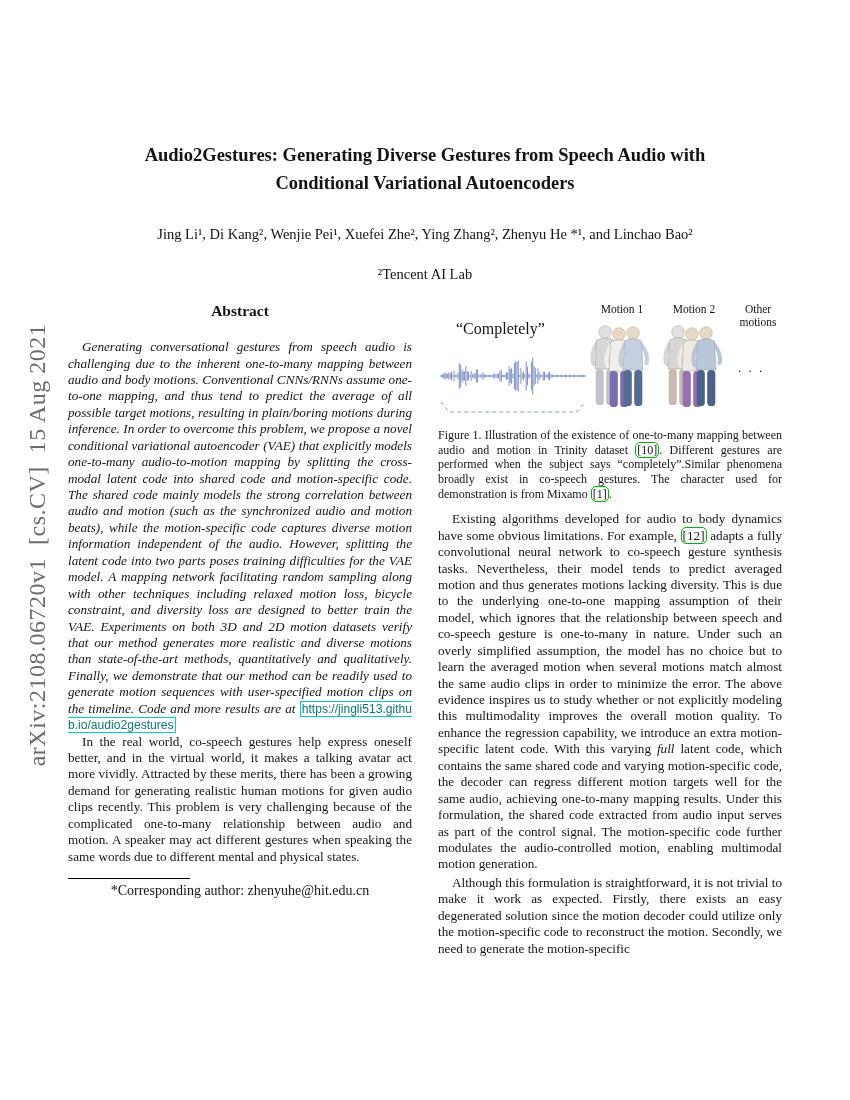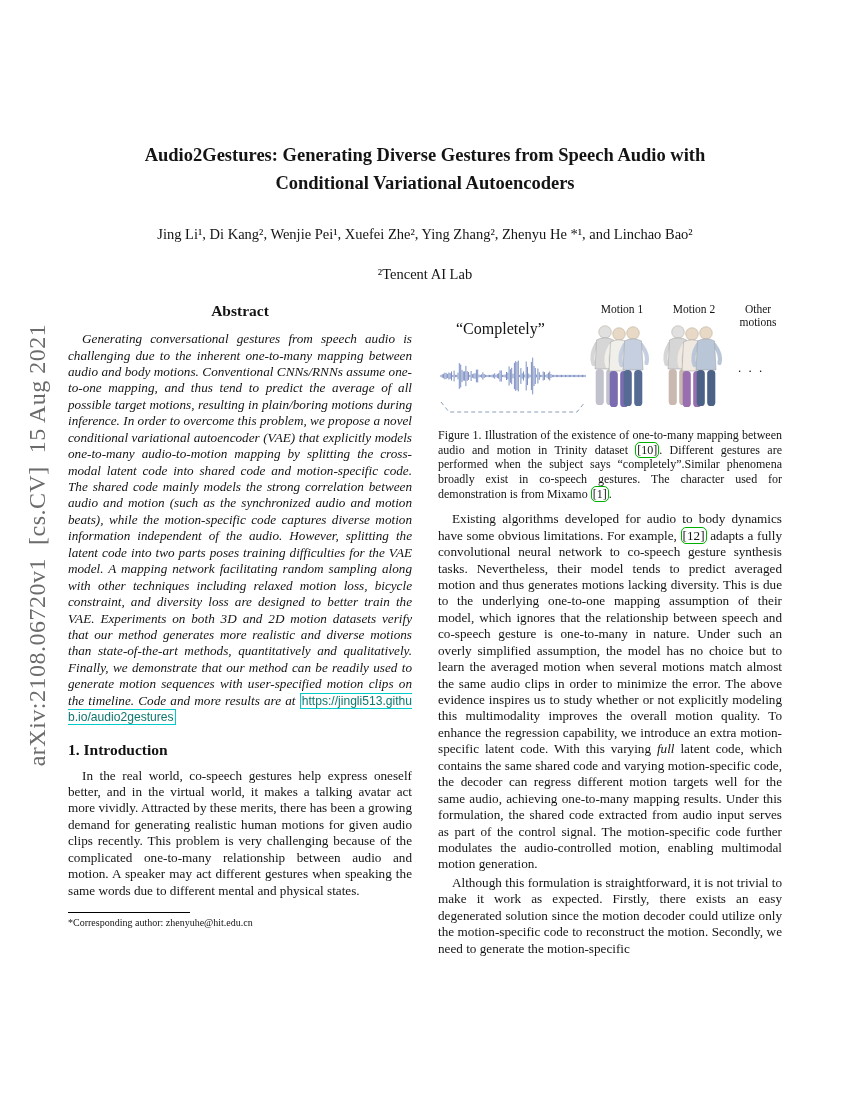--- a/index.html
+++ b/index.html
@@ -19,42 +19,42 @@
     white-space:pre; font-size:24px; color:#6b6b6b; letter-spacing:.5px;
   }
 
   .title{ text-align:center; font-size:18.5px; font-weight:bold; line-height:1.5; padding:0 42px; }
   .authors{ text-align:center; font-size:14.5px; margin-top:28px; }
   .affils{ text-align:center; font-size:14.5px; margin-top:22px; line-height:1.35; }
 
   .columns{ display:flex; gap:26px; margin-top:18px; }
   .col{ width:344px; }
 
-  .abstract-heading{ text-align:center; font-weight:bold; font-size:15.5px; margin-bottom:11px; }
+  .abstract-heading{ text-align:center; font-weight:bold; font-size:15.5px; margin-bottom:19px; }
   .abstract-body{ font-style:italic; font-size:13.2px; line-height:1.245; text-align:justify; text-indent:14px; }
   .section-heading{ font-size:15.5px; font-weight:bold; margin:15px 0 9px 0; }
   .para{ font-size:13.2px; line-height:1.245; text-align:justify; text-indent:14px; }
   .para + .para{ margin-top:2px; }
 
   .cite{
     color:#141414; text-decoration:none;
     border:1px solid var(--cite,#00b000);
     padding:0 1px; border-radius:5px;
   }
   .url-link{
     font-family:Liberation Sans, sans-serif;
     font-style:normal; font-size:12.1px;
     color:#0f766e; text-decoration:none;
     border:1px solid var(--link,#00cccc);
     padding:0 1px; word-break:break-all;
   }
 
   .footnote{ margin-top:13px; }
   .fn-rule{ width:122px; border-top:1px solid #000; margin-bottom:4px; }
-  .fn-text{ font-size:10px; }
+  .fn-text{ font-size:14px;text-align:center; }
 
   
   .figure1{ margin-bottom:10px; }
   .fig-canvas{ position:relative; width:344px; height:118px; }
   .fig-svg{ position:absolute; left:0; top:0; }
   .wf{ stroke:var(--waveform,#7d90c2); stroke-width:1; fill:none; }
   .bracket{ stroke:#8aa0b8; stroke-width:1; stroke-dasharray:4 3; fill:none; }
   .fig-svg .head{ fill:var(--head,#e2d6c8); stroke:#b3a492; stroke-width:.5; }
   .fig-svg .shirt{ fill:var(--shirt,#dddddd); stroke:#9a9a9a; stroke-width:.5; }
   .fig-svg .arm{ stroke:var(--shirt,#dddddd); stroke-width:4.2; stroke-linecap:round; fill:none; }
@@ -82,21 +82,20 @@
       <div>²Tencent AI Lab</div>
     </div>
   </header>
 
   <div class="columns">
 
     <section class="col">
       <div class="abstract-heading">Abstract</div>
       <p class="abstract-body"><span>Generating conversational gestures from speech audio is challenging due to the inherent one-to-many mapping between audio and body motions. Conventional CNNs/RNNs assume one-to-one mapping, and thus tend to predict the average of all possible target motions, resulting in plain/boring motions during inference. In order to overcome this problem, we propose a novel conditional variational autoencoder (VAE) that explicitly models one-to-many audio-to-motion mapping by splitting the cross-modal latent code into shared code and motion-specific code. The shared code mainly models the strong correlation between audio and motion (such as the synchronized audio and motion beats), while the motion-specific code captures diverse motion information independent of the audio. However, splitting the latent code into two parts poses training difficulties for the VAE model. A mapping network facilitating random sampling along with other techniques including relaxed motion loss, bicycle constraint, and diversity loss are designed to better train the VAE. Experiments on both 3D and 2D motion datasets verify that our method generates more realistic and diverse motions than state-of-the-art methods, quantitatively and qualitatively. Finally, we demonstrate that our method can be readily used to generate motion sequences with user-specified motion clips on the timeline. Code and more results are at </span><a href="#" class="url-link">https://jingli513.github.io/audio2gestures</a></p>
 
-      <h2 class="section-heading">1. Introduction</h2>
       <p class="para">In the real world, co-speech gestures help express oneself better, and in the virtual world, it makes a talking avatar act more vividly. Attracted by these merits, there has been a growing demand for generating realistic human motions for given audio clips recently. This problem is very challenging because of the complicated one-to-many relationship between audio and motion. A speaker may act different gestures when speaking the same words due to different mental and physical states.</p>
 
       <div class="footnote">
         <div class="fn-rule"></div>
         <div class="fn-text">*Corresponding author: zhenyuhe@hit.edu.cn</div>
       </div>
     </section>
 
     <section class="col">
       <figure class="figure1">

